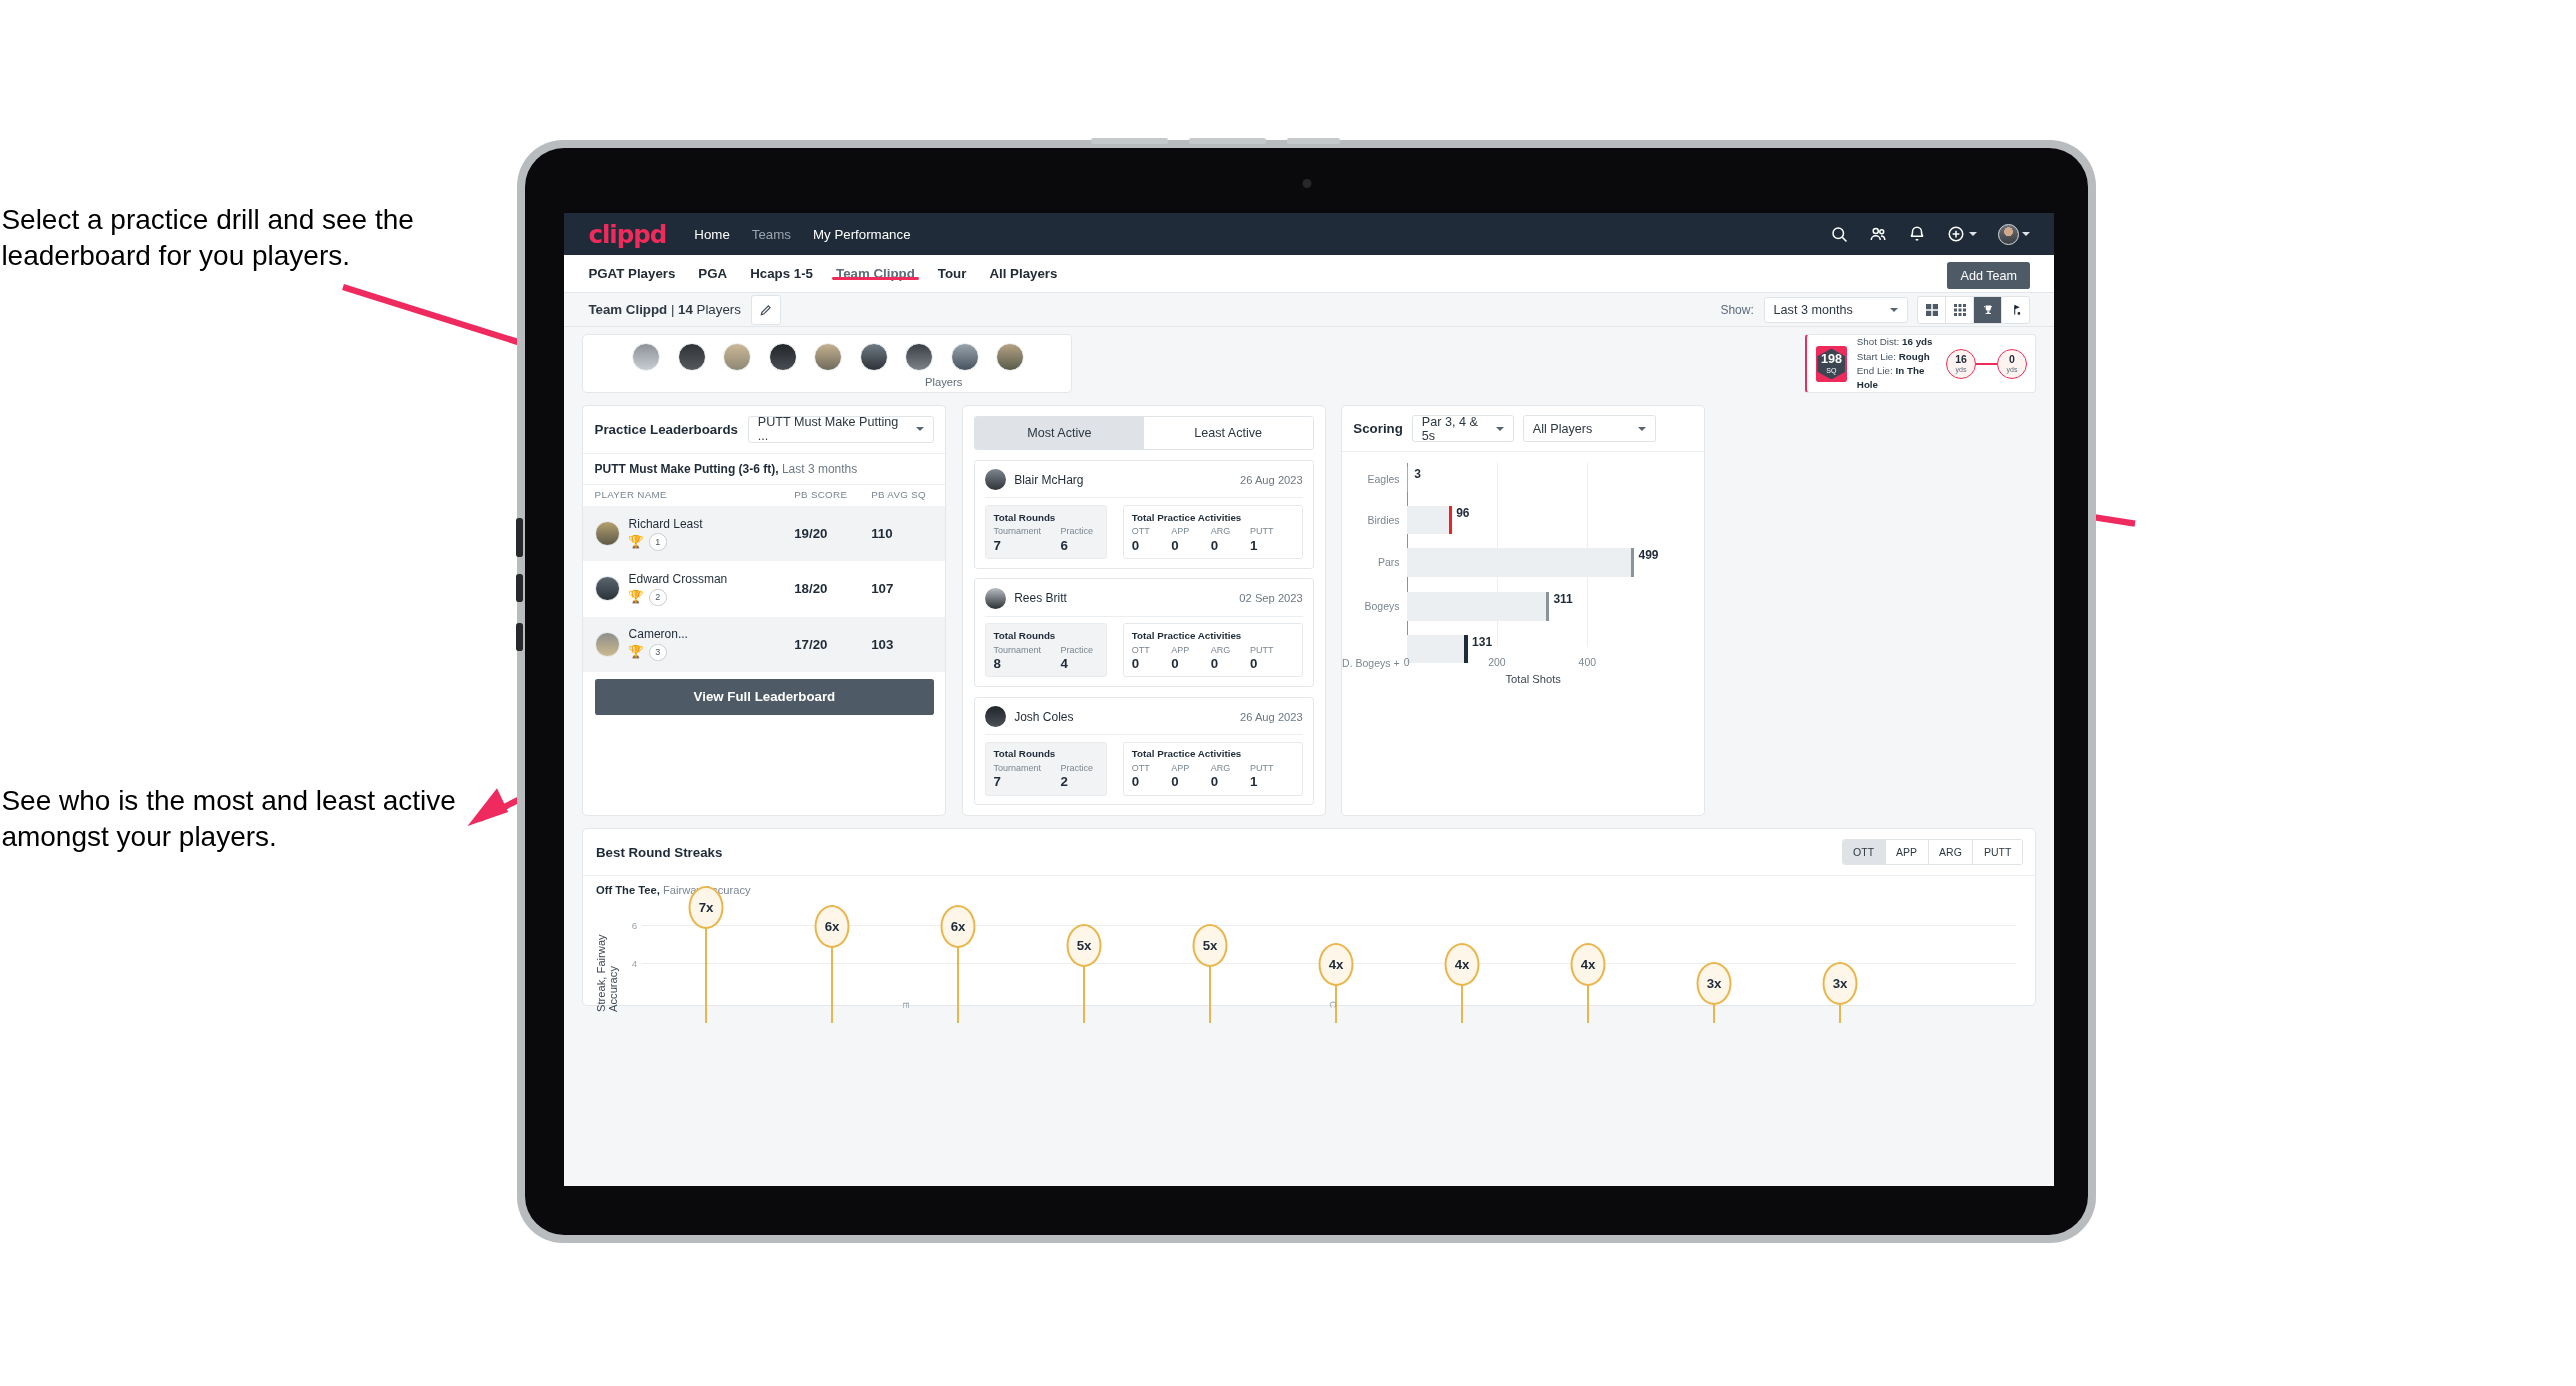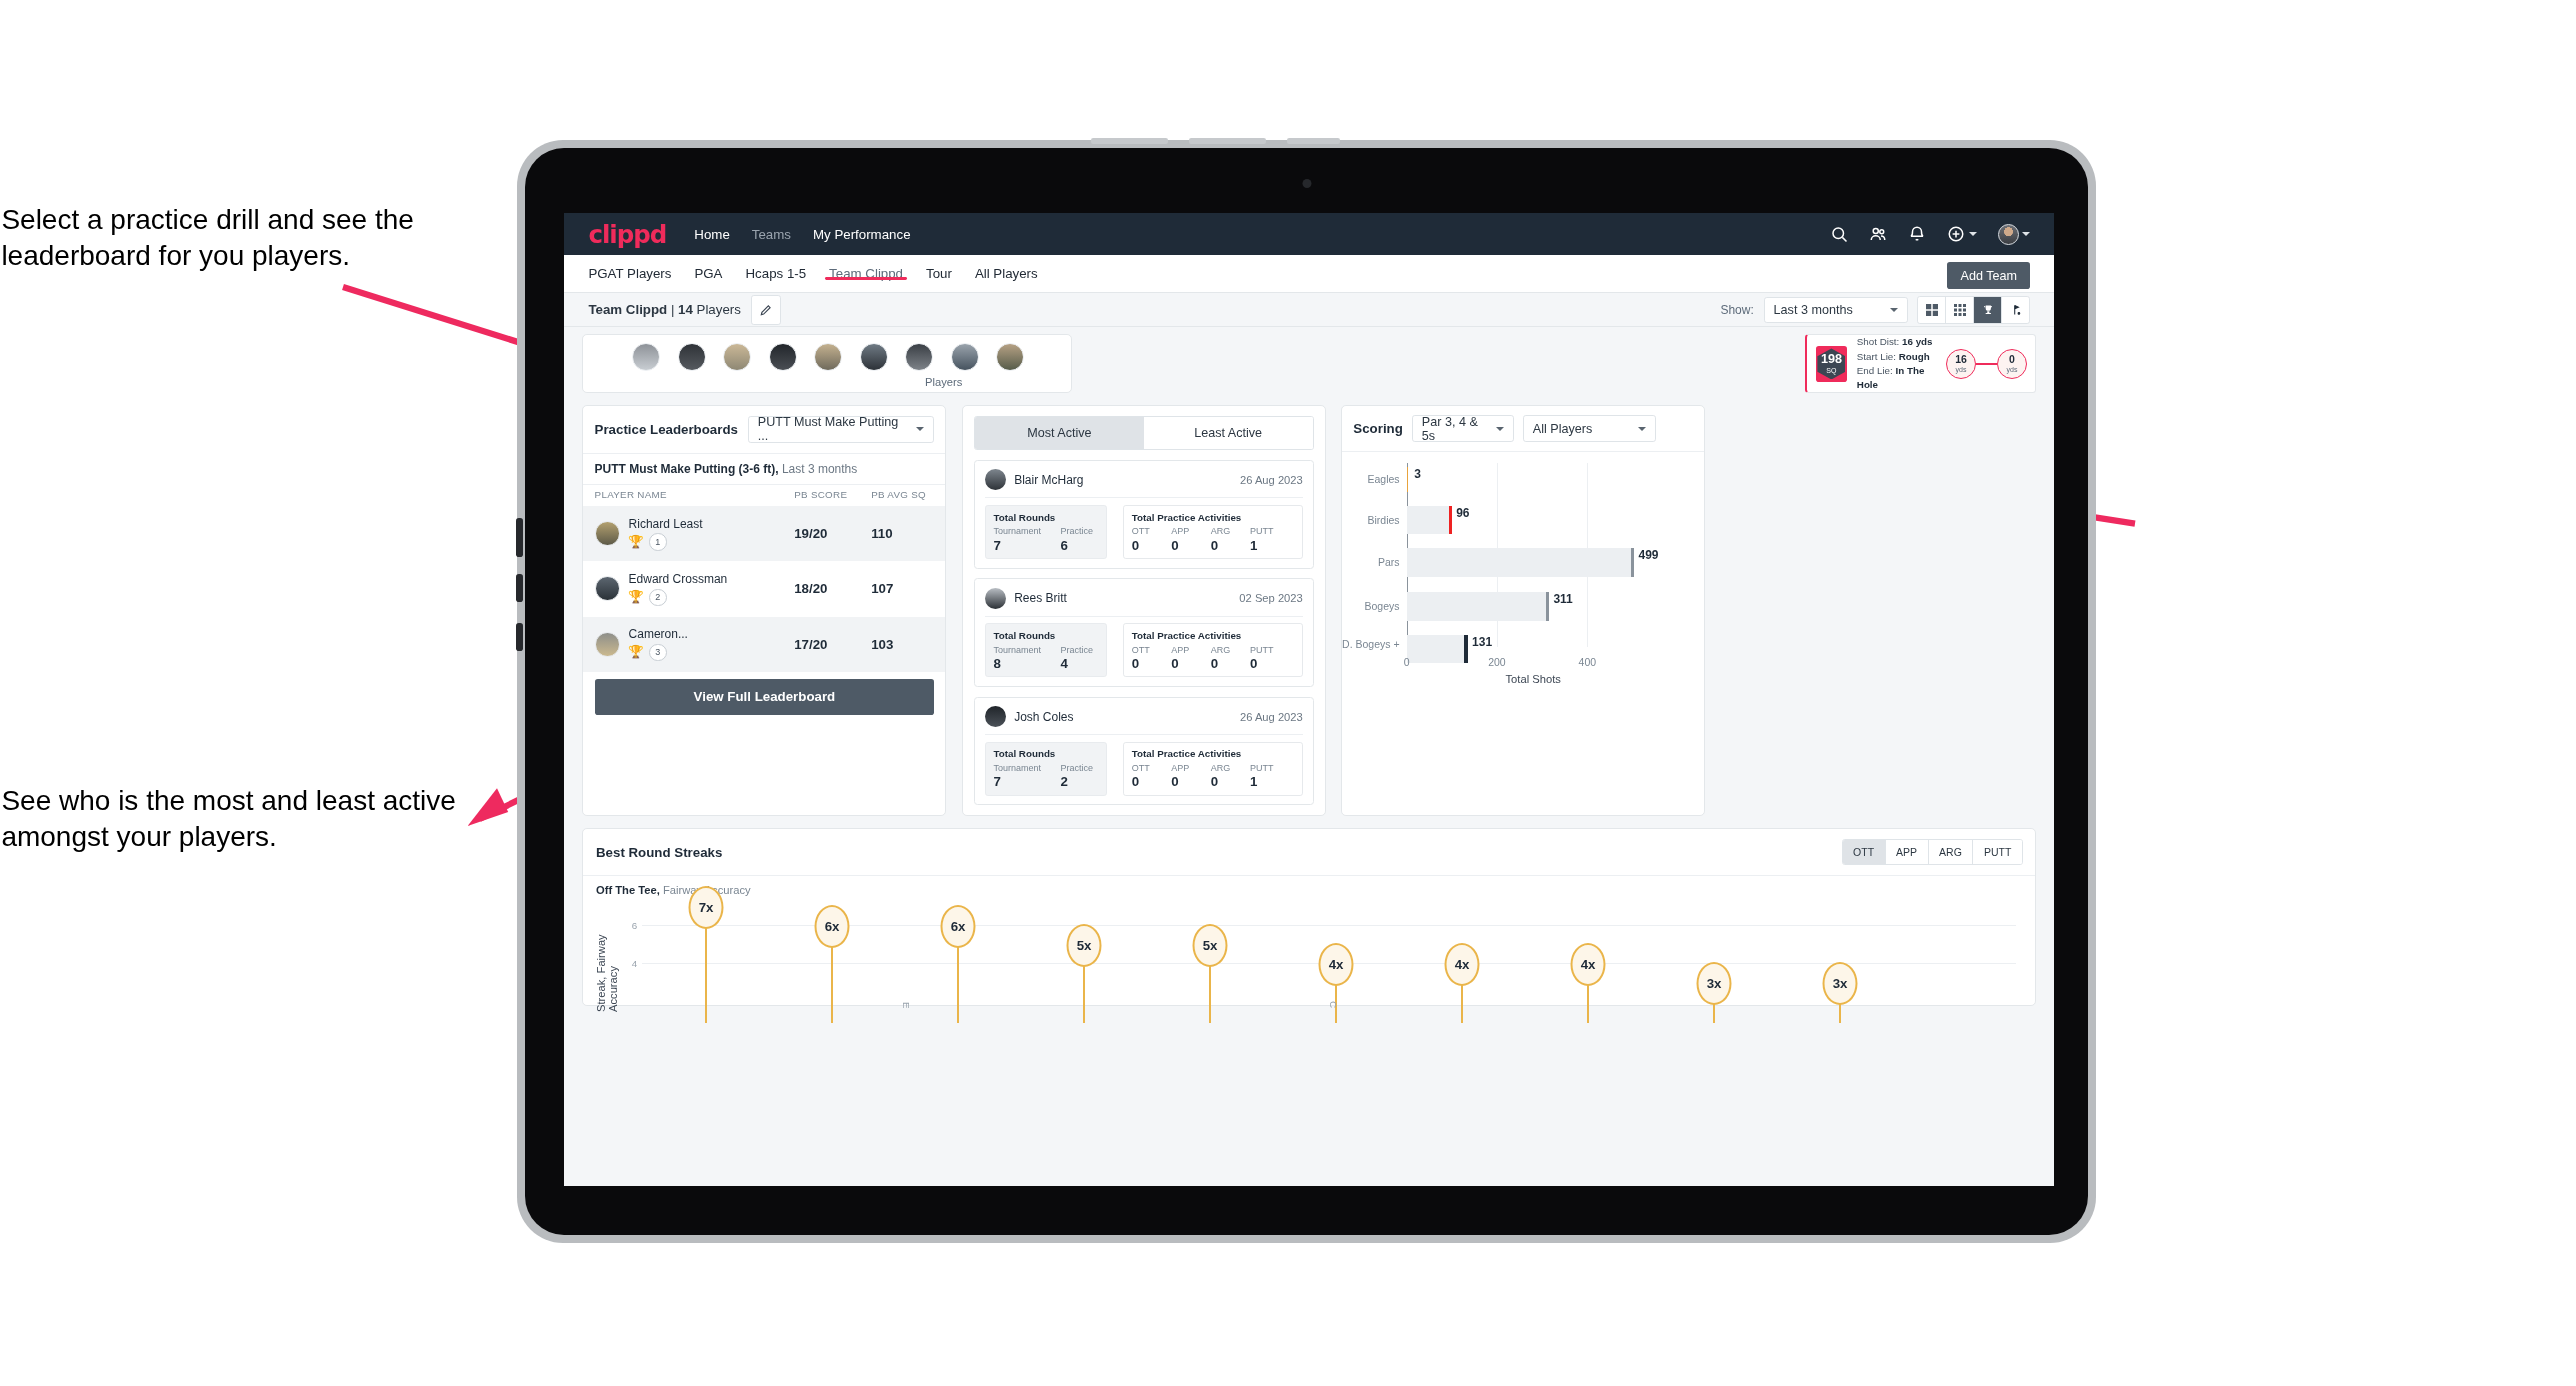--- a/index.html
+++ b/index.html
@@ -33,21 +33,21 @@
   .topbar-right{margin-left:auto;display:flex;align-items:center;gap:21px;}
   .ticon{width:18px;height:18px;display:block;}
   .ticon svg{display:block;}
   .chev{width:0;height:0;border-left:4.2px solid transparent;border-right:4.2px solid transparent;border-top:4.9px solid #dfe4e8;margin-left:3.5px;}
   .avatar-top{width:21px;height:21px;border-radius:50%;background:
      radial-gradient(circle at 50% 35%,#cfa98a 0 28%,transparent 29%),
      linear-gradient(#6d7076,#3a3d42);border:1.4px solid #d8dde2;box-sizing:border-box;}
 
   .tabbar{height:38px;background:#ffffff;display:flex;align-items:center;padding:0 24px;box-sizing:border-box;
           border-bottom:0.7px solid #e3e7ea;position:relative;}
-  .tab{font-size:13.3px;color:#222b36;margin-right:23px;position:relative;height:20px;display:flex;align-items:center;white-space:nowrap;}
+  .tab{font-size:13.3px;color:#222b36;margin-right:23px;position:relative;height:20px;display:flex;align-items:center;white-space:nowrap;font-weight:bold;}
   .tab.active{color:#5d6b7a;}
   .tab.active:after{content:"";position:absolute;left:-4.2px;right:-4.2px;bottom:4.2px;height:2.8px;background:#ef2b5b;border-radius:1.4px;}
   .addteam{position:absolute;right:24px;top:7px;background:#4e5a66;color:#fff;font-size:12.6px;
            padding:6.3px 13.3px;border-radius:2.8px;white-space:nowrap;}
 
   .subbar{height:34px;background:#f4f6f8;display:flex;align-items:center;padding:0 24px;box-sizing:border-box;border-bottom:0.7px solid #e3e7ea;}
   .teamlabel{font-size:13.3px;color:#2c3742;}
   .teamlabel b{font-weight:700;}
   .editbtn{width:28px;height:28px;border:0.7px solid #dfe4e8;border-radius:2.8px;background:#fff;margin-left:10.5px;
            display:flex;align-items:center;justify-content:center;}
@@ -611,21 +611,21 @@
 
                   <div class="barrow" style="top:129px;height:29px;">
                     <div class="barlabel" style="top:8.4px;">Bogeys</div>
                     <div class="bar" style="width:55.5%;">
                       <div class="barcap" style="background:#8a939c;"></div>
                       <div class="barval">311</div>
                     </div>
                   </div>
 
                   <div class="barrow" style="top:172px;height:28px;">
-                    <div class="barlabel" style="top:3px;">D. Bogeys +</div>
+                    <div class="barlabel" style="top:22px;">D. Bogeys +</div>
                     <div class="bar" style="width:23.4%;">
                       <div class="barcap" style="background:#1f2b38;width:3.5px;"></div>
                       <div class="barval">131</div>
                     </div>
                   </div>
 
                   <div class="xtick" style="left:0;bottom:-21px;">0</div>
                   <div class="xtick" style="left:35.7%;bottom:-21px;">200</div>
                   <div class="xtick" style="left:71.4%;bottom:-21px;">400</div>
                   <div class="xtitle" style="bottom:-38px;">Total Shots</div>

